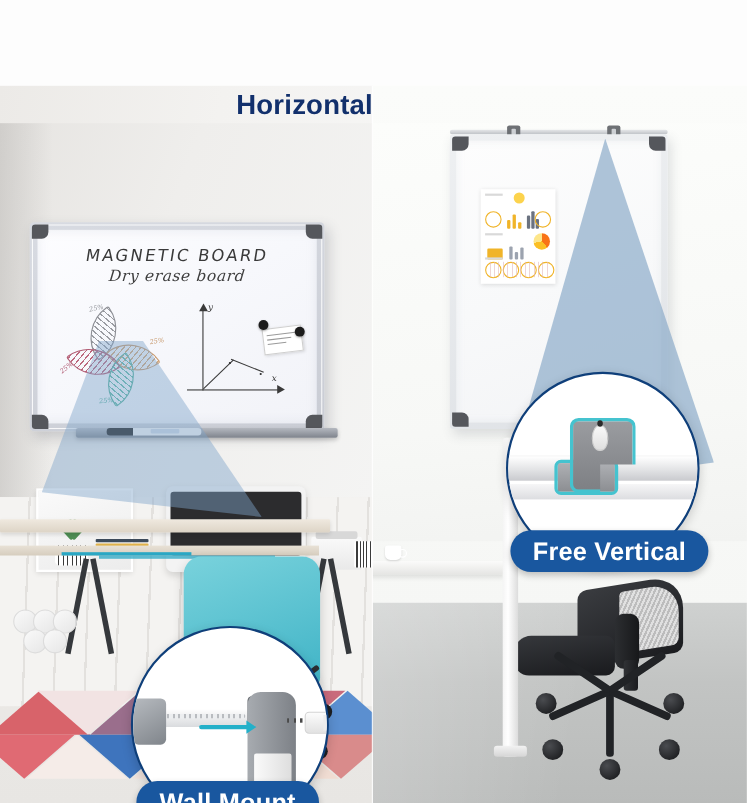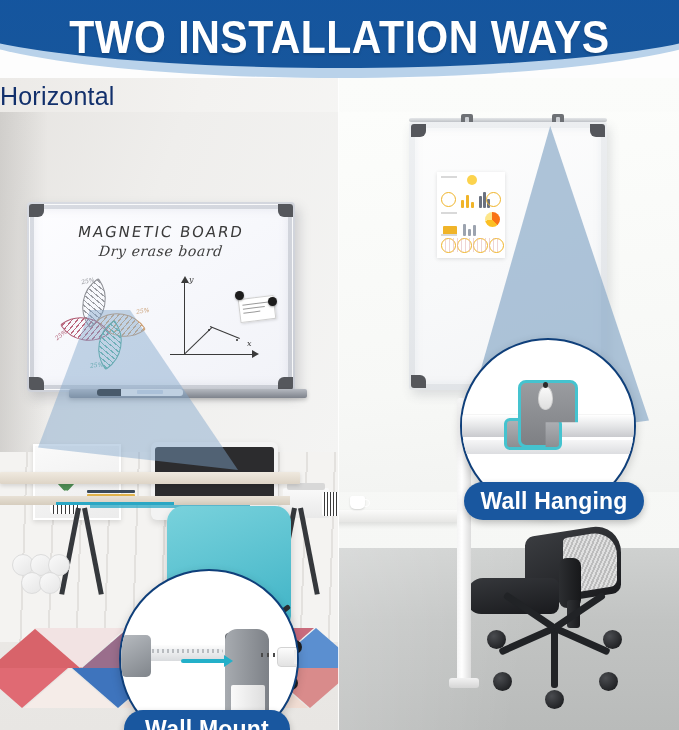--- a/index.html
+++ b/index.html
@@ -20,22 +20,22 @@
       transform:scaleY(1.12);transform-origin:top center;
       text-shadow:0 1px 2px rgba(0,0,0,.18);white-space:nowrap;}
 
   
   .panels{position:absolute;left:0;top:78px;width:679px;height:652px;}
   .panel{position:absolute;top:0;height:652px;overflow:hidden;}
   .panel-left{left:0;width:339px;background:linear-gradient(100deg,#eceae7 0%,#f3f2f0 45%,#f7f7f6 100%);}
   .panel-right{left:339px;width:340px;background:linear-gradient(180deg,#fbfcfa 0%,#f7f8f6 60%,#f4f5f3 100%);}
   .panel-divider{position:absolute;left:338px;top:0;width:2px;height:652px;background:#ffffff;opacity:.85;}
 
-  .subtitle{position:absolute;top:4px;width:100%;text-align:left;
-      font-size:25px;font-weight:normal;color:#12306c;letter-spacing:.2px;}
+  .subtitle{position:absolute;top:4px;width:100%;text-align:right;
+      font-size:25px;font-weight:bold;color:#12306c;letter-spacing:.2px;}
 
   
   .wall-l{position:absolute;left:0;top:34px;width:339px;height:340px;
       background:linear-gradient(110deg,#e6e4e1 0%,#efeeec 40%,#f4f4f3 100%);}
   .wall-l:after{content:"";position:absolute;left:0;top:0;width:48px;height:340px;
       background:linear-gradient(90deg,rgba(190,188,185,.55),rgba(190,188,185,0));}
 
   
   .wb-h{position:absolute;left:27px;top:124px;width:268px;height:190px;
       background:linear-gradient(160deg,#d8dbe2,#c9ccd4);
@@ -277,25 +277,20 @@
       background:linear-gradient(180deg,#aeb0b4,#8c8e92);}
   .cf-screw{position:absolute;left:76px;top:46px;width:13px;height:22px;
       background:linear-gradient(180deg,#fafafa,#dfdfdf);border-radius:50% 50% 45% 45%;border:1px solid #cfcfcf;}
   .cf-screw:after{content:"";position:absolute;left:4px;top:-5px;width:5px;height:6px;background:#2b2b2b;border-radius:50%;}
 </style>
 </head>
 <body>
 
 <div class="stage">
 
-  <div class="banner">
-    <div class="banner-lightcurve"></div>
-    <div class="banner-blue"></div>
-    <div class="banner-title">TWO INSTALLATION WAYS</div>
-  </div>
 
   <div class="panels">
 
     <div class="panel panel-left">
       <div class="subtitle">Horizontal</div>
 
       <div class="wall-l"></div>
 
       <div class="wb-h">
         <div class="face">
@@ -518,17 +513,17 @@
       <div class="pole"></div>
       <div class="pole-foot"></div>
 
       <div class="callout co-free" style="left:121px;top:260px">
         <div class="cf-rail"></div>
         <div class="cf-rail2"></div>
         <div class="cf-hook2"></div>
         <div class="cf-hook"></div>
         <div class="cf-screw"></div>
       </div>
-      <div class="pill pill-free" style="left:125px;top:404px">Wall Hanging</div>
+      <div class="pill pill-free" style="left:125px;top:404px">Free Vertical</div>
     </div>
 
   </div>
 </div>
 
 </body></html>

